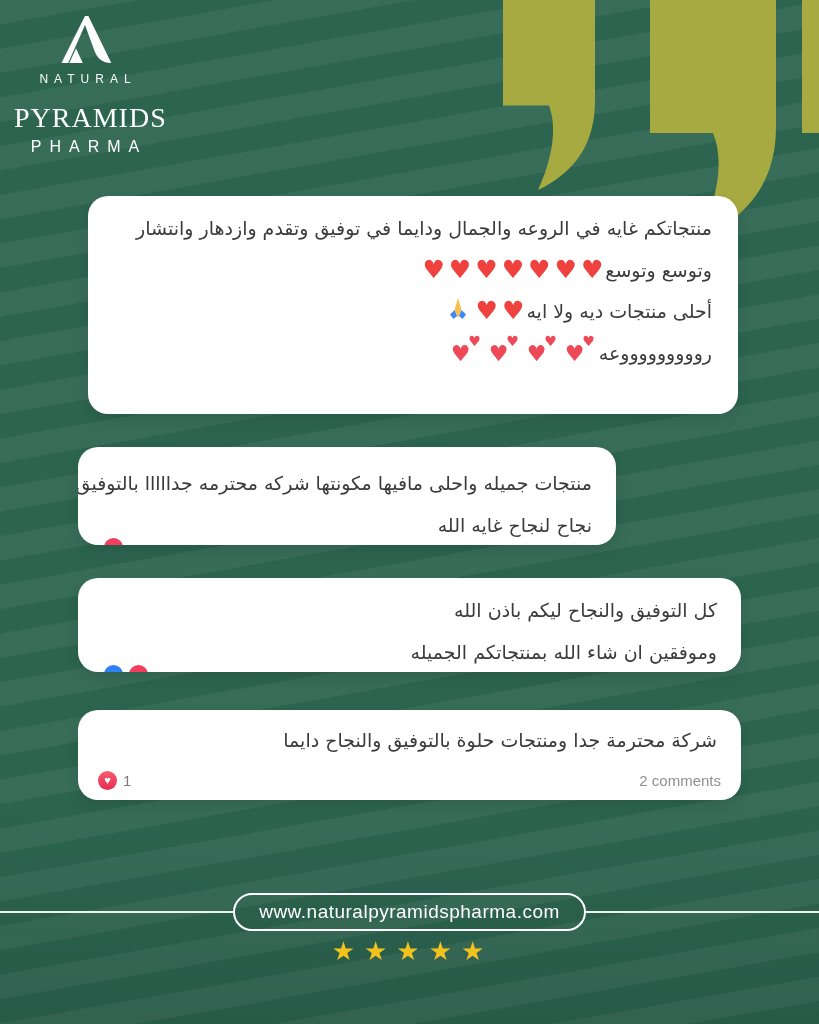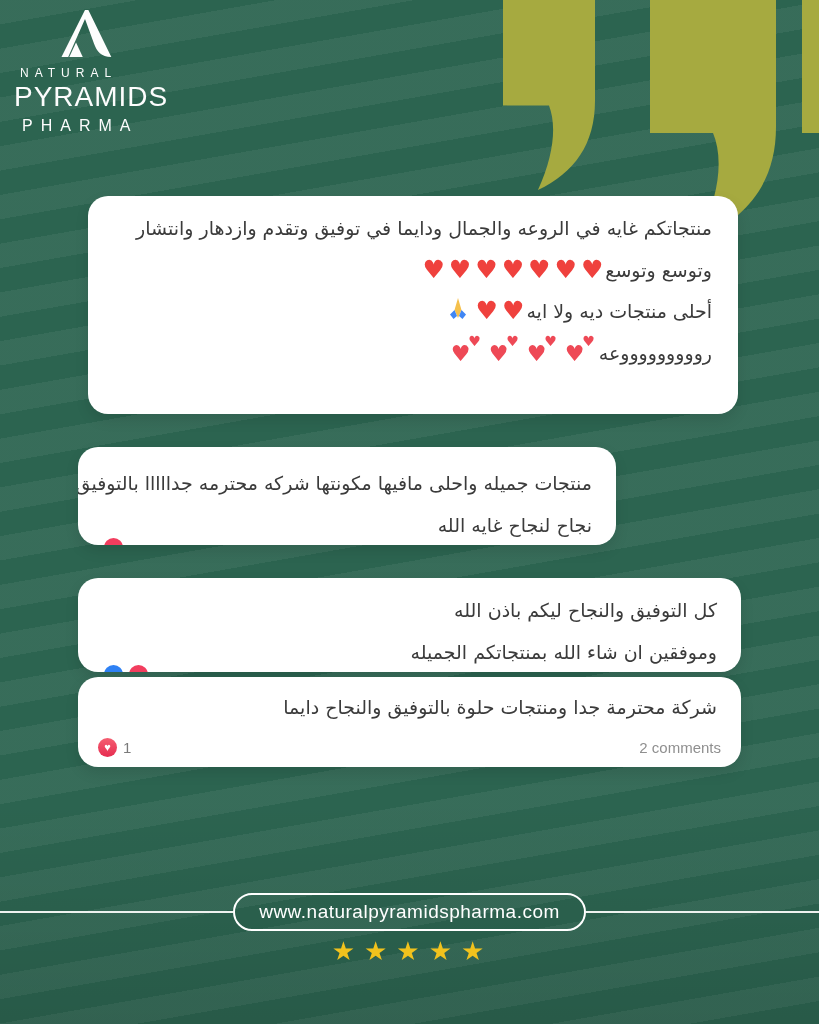--- a/index.html
+++ b/index.html
@@ -10,45 +10,45 @@
     background-color:var(--background,#2c6450);
     background-image:
       linear-gradient(to bottom, rgba(0,0,0,0) 78%, rgba(0,0,0,0.10) 100%),
       repeating-linear-gradient(170deg,
         var(--stripe,rgba(255,255,255,0.05)) 0 24px,
         rgba(255,255,255,0) 24px 48px);
     font-family:"DejaVu Sans",sans-serif;
   }
 
   
-  .logo{position:absolute;left:14px;top:6px;width:142px;text-align:left;color:#fdfdfd;}
+  .logo{position:absolute;left:14px;top:12px;width:142px;text-align:center;color:#fdfdfd;}
   .logo svg{display:block;margin:0 auto;width:56px;height:55px;}
   .logo .natural{font-family:"Liberation Sans",sans-serif;font-size:12px;letter-spacing:6px;text-indent:6px;margin-top:5px;}
-  .logo .pyramids{font-family:Liberation Sans, sans-serif;font-size:28px;letter-spacing:1px;margin-top:1px;}
+  .logo .pyramids{font-family:Liberation Serif, serif;font-size:28px;letter-spacing:1px;margin-top:16px;}
   .logo .pharma{font-family:"Liberation Sans",sans-serif;font-size:16px;letter-spacing:8px;text-indent:8px;margin-top:4px;}
 
   
   .quote{position:absolute;top:0;z-index:1;}
   .quote svg{display:block;width:100%;height:100%;}
   .q1{left:503px;width:92px;height:192px;}
   .q2{left:650px;width:126px;height:242px;}
   .q3{left:802px;width:126px;height:242px;}
 
   
   .card{
     position:absolute;background:var(--card,#fff);border-radius:20px;
     box-shadow:0 6px 14px rgba(0,0,0,0.10);
     overflow:hidden;z-index:2;
     direction:rtl;text-align:right;
     color:var(--text,#3b3b3b);font-size:19px;
   }
   .c1{left:88px;top:196px;width:650px;height:218px;padding:10px 26px 0;}
   .c2{left:78px;top:447px;width:538px;height:98px;padding:14px 24px 0;}
   .c3{left:78px;top:578px;width:663px;height:94px;padding:10px 24px 12px;}
-  .c4{left:78px;top:677px;width:663px;height:90px;padding:8px 24px 0;}
+  .c4{left:78px;top:710px;width:663px;height:90px;padding:8px 24px 0;}
   .card{box-sizing:border-box;}
   .line{line-height:40px;white-space:nowrap;}
   .line .t{vertical-align:middle;}
 
   .em{display:inline-block;}
   .em.heart{color:var(--heart,#ef413d);font-size:25px;margin:0 2px;vertical-align:-3px;line-height:1;}
   .em.twoh{position:relative;width:34px;height:30px;vertical-align:-7px;margin:0 2px;color:#ee4956;}
   .em.twoh i{position:absolute;font-style:normal;line-height:1;}
   .em.twoh i:first-child{font-size:22px;left:2px;bottom:0;}
   .em.twoh i:last-child{font-size:14px;right:2px;top:-1px;}

